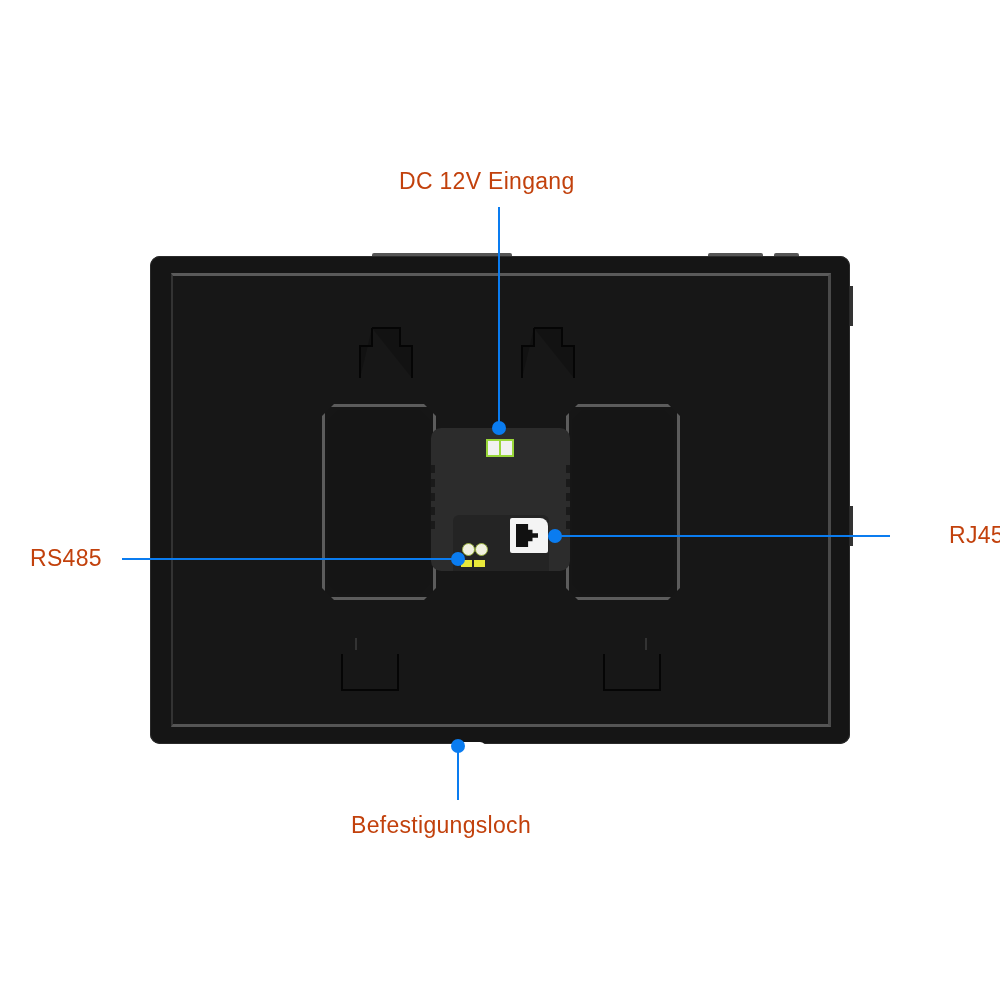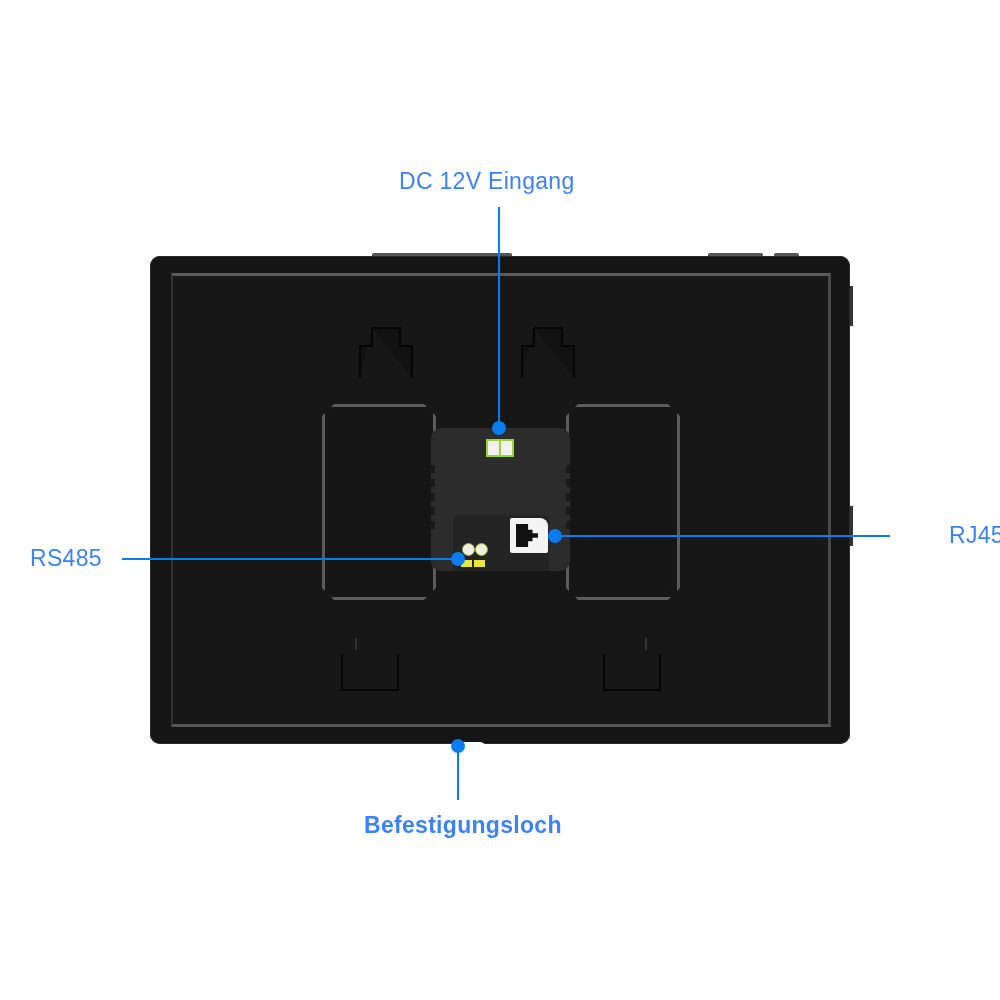--- a/index.html
+++ b/index.html
@@ -1,17 +1,17 @@
 <!DOCTYPE html>
 <html><head>
 <meta charset="utf-8">
 <style>
   html, body { margin:0; padding:0; background:#ffffff; }
   body { width:1000px; height:1000px; position:relative; overflow:hidden; font-family:"Liberation Sans", "DejaVu Sans", sans-serif; }
-  .label { position:absolute; color:#3b82f6; font-size:23px; line-height:1; white-space:nowrap; letter-spacing:0.3px; }
+  .label { position:absolute; color:#c2410c; font-size:23px; line-height:1; white-space:nowrap; letter-spacing:0.3px; }
   .line { position:absolute; background:#0a7cf0; }
   .dot { position:absolute; width:14px; height:14px; border-radius:50%; background:#0a7cf0; }
   .device { position:absolute; left:150px; top:256px; width:700px; height:488px; background:#151515; border-radius:10px; box-shadow: inset 0 0 0 1px #2a2a2a; }
   .frame { position:absolute; left:21px; top:17px; width:655px; height:448px; border-top:3px solid #5a5a5a; border-bottom:3px solid #555; border-left:2px solid #333; border-right:3px solid #4a4a4a; background:#171717; }
   .top-bump { position:absolute; height:3px; background:#555; border-radius:2px 2px 0 0; }
   .side-bump { position:absolute; width:3px; background:#333; }
   .keyhole { position:absolute; }
   .pad { position:absolute; width:108px; height:190px; background:#161616; border:3px solid #5c5c5c; clip-path:polygon(12px 0, calc(100% - 12px) 0, 100% 12px, 100% calc(100% - 12px), calc(100% - 12px) 100%, 12px 100%, 0 calc(100% - 12px), 0 12px); }
   .pad-inner { position:absolute; inset:3px; background:#151515; clip-path:polygon(10px 0, calc(100% - 10px) 0, 100% 10px, 100% calc(100% - 10px), calc(100% - 10px) 100%, 10px 100%, 0 calc(100% - 10px), 0 10px); }
   .module { position:absolute; left:281px; top:172px; width:139px; height:143px; background:#2c2c2c; border-radius:10px; }
@@ -23,21 +23,21 @@
   .rj45 .hole { position:absolute; left:6px; top:6px; width:22px; height:23px; background:#111; clip-path:polygon(0 0, 55% 0, 55% 25%, 75% 25%, 75% 40%, 100% 40%, 100% 60%, 75% 60%, 75% 75%, 55% 75%, 55% 100%, 0 100%); }
   .rs-led { position:absolute; width:11px; height:11px; border-radius:50%; background:#f0f0e0; border:1px solid #98b040; }
   .rs-term { position:absolute; width:11px; height:7px; background:#e8e83a; }
 </style>
 </head>
 <body>
 
 <div class="label" style="left:399px; top:170px;">DC 12V Eingang</div>
 <div class="label" style="left:30px; top:547px;">RS485</div>
 <div class="label" style="left:949px; top:524px;">RJ45</div>
-<div class="label" style="left:364px; top:814px;font-weight:bold;">Befestigungsloch</div>
+<div class="label" style="left:351px; top:814px;">Befestigungsloch</div>
 
 <div class="device">
   <div class="top-bump" style="left:222px; top:-3px; width:140px;"></div>
   <div class="top-bump" style="left:558px; top:-3px; width:55px;"></div>
   <div class="top-bump" style="left:624px; top:-3px; width:25px;"></div>
   <div class="side-bump" style="left:700px; top:30px; height:40px;"></div>
   <div class="side-bump" style="left:700px; top:250px; height:40px;"></div>
 
   <div class="frame"></div>
 

